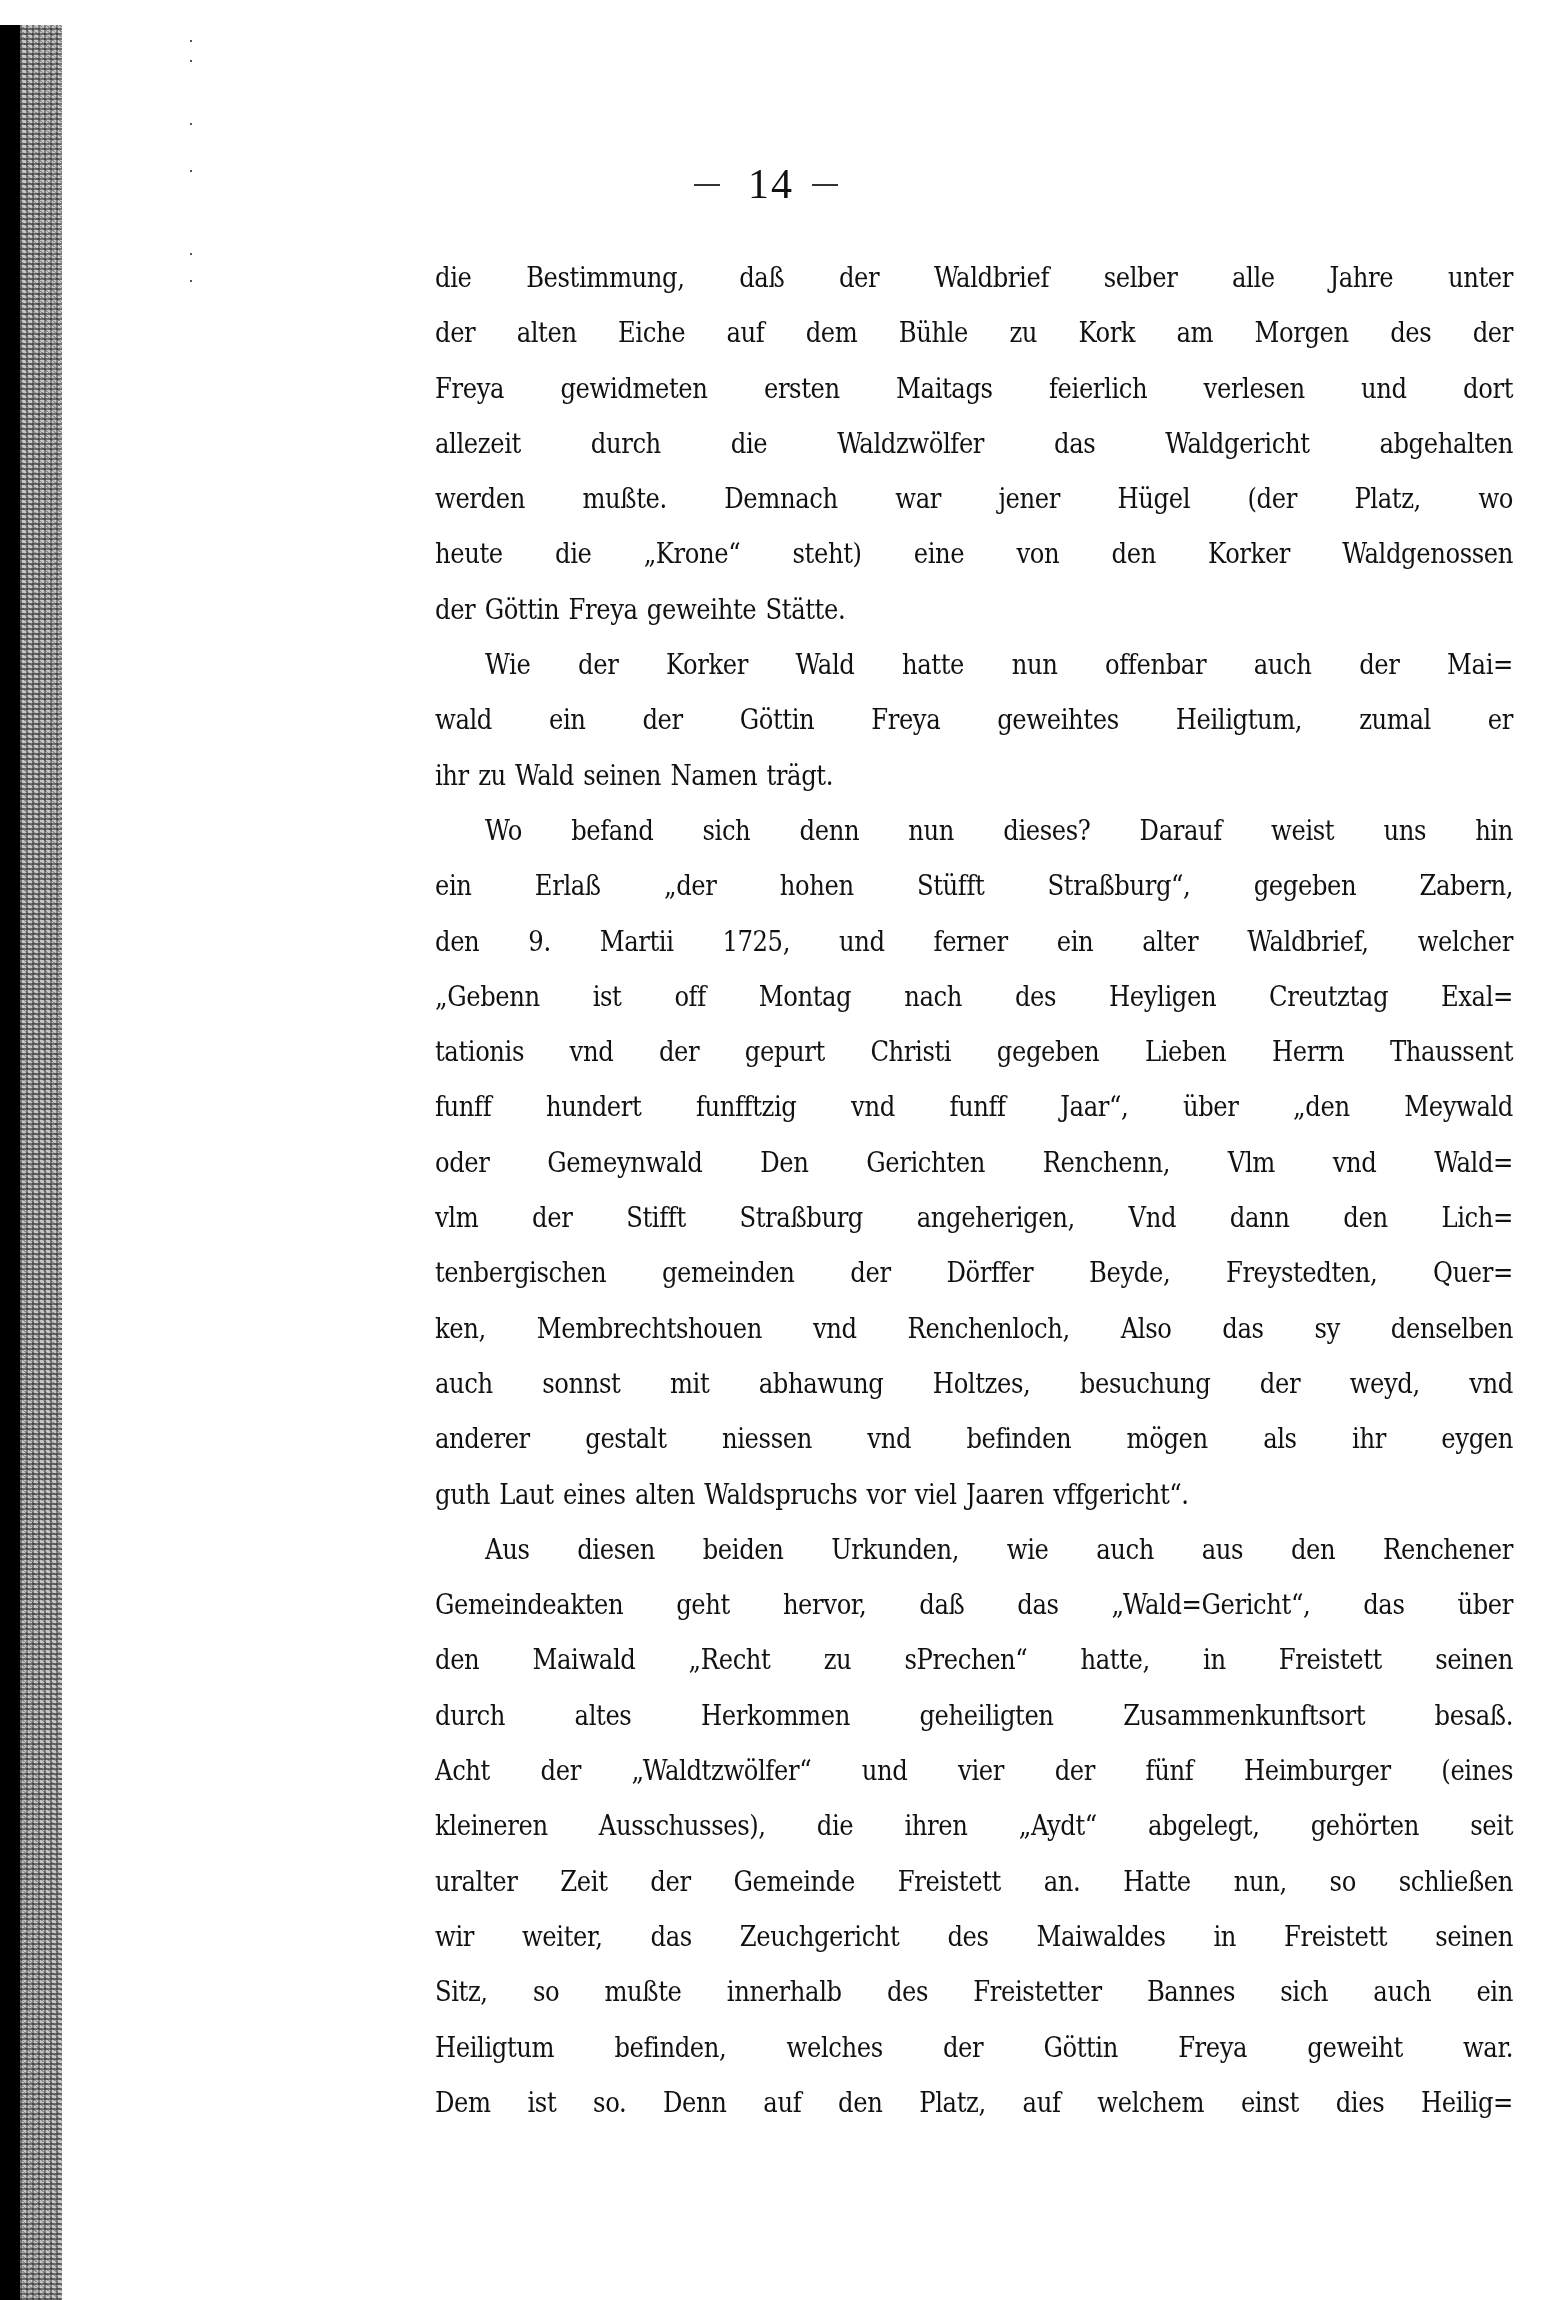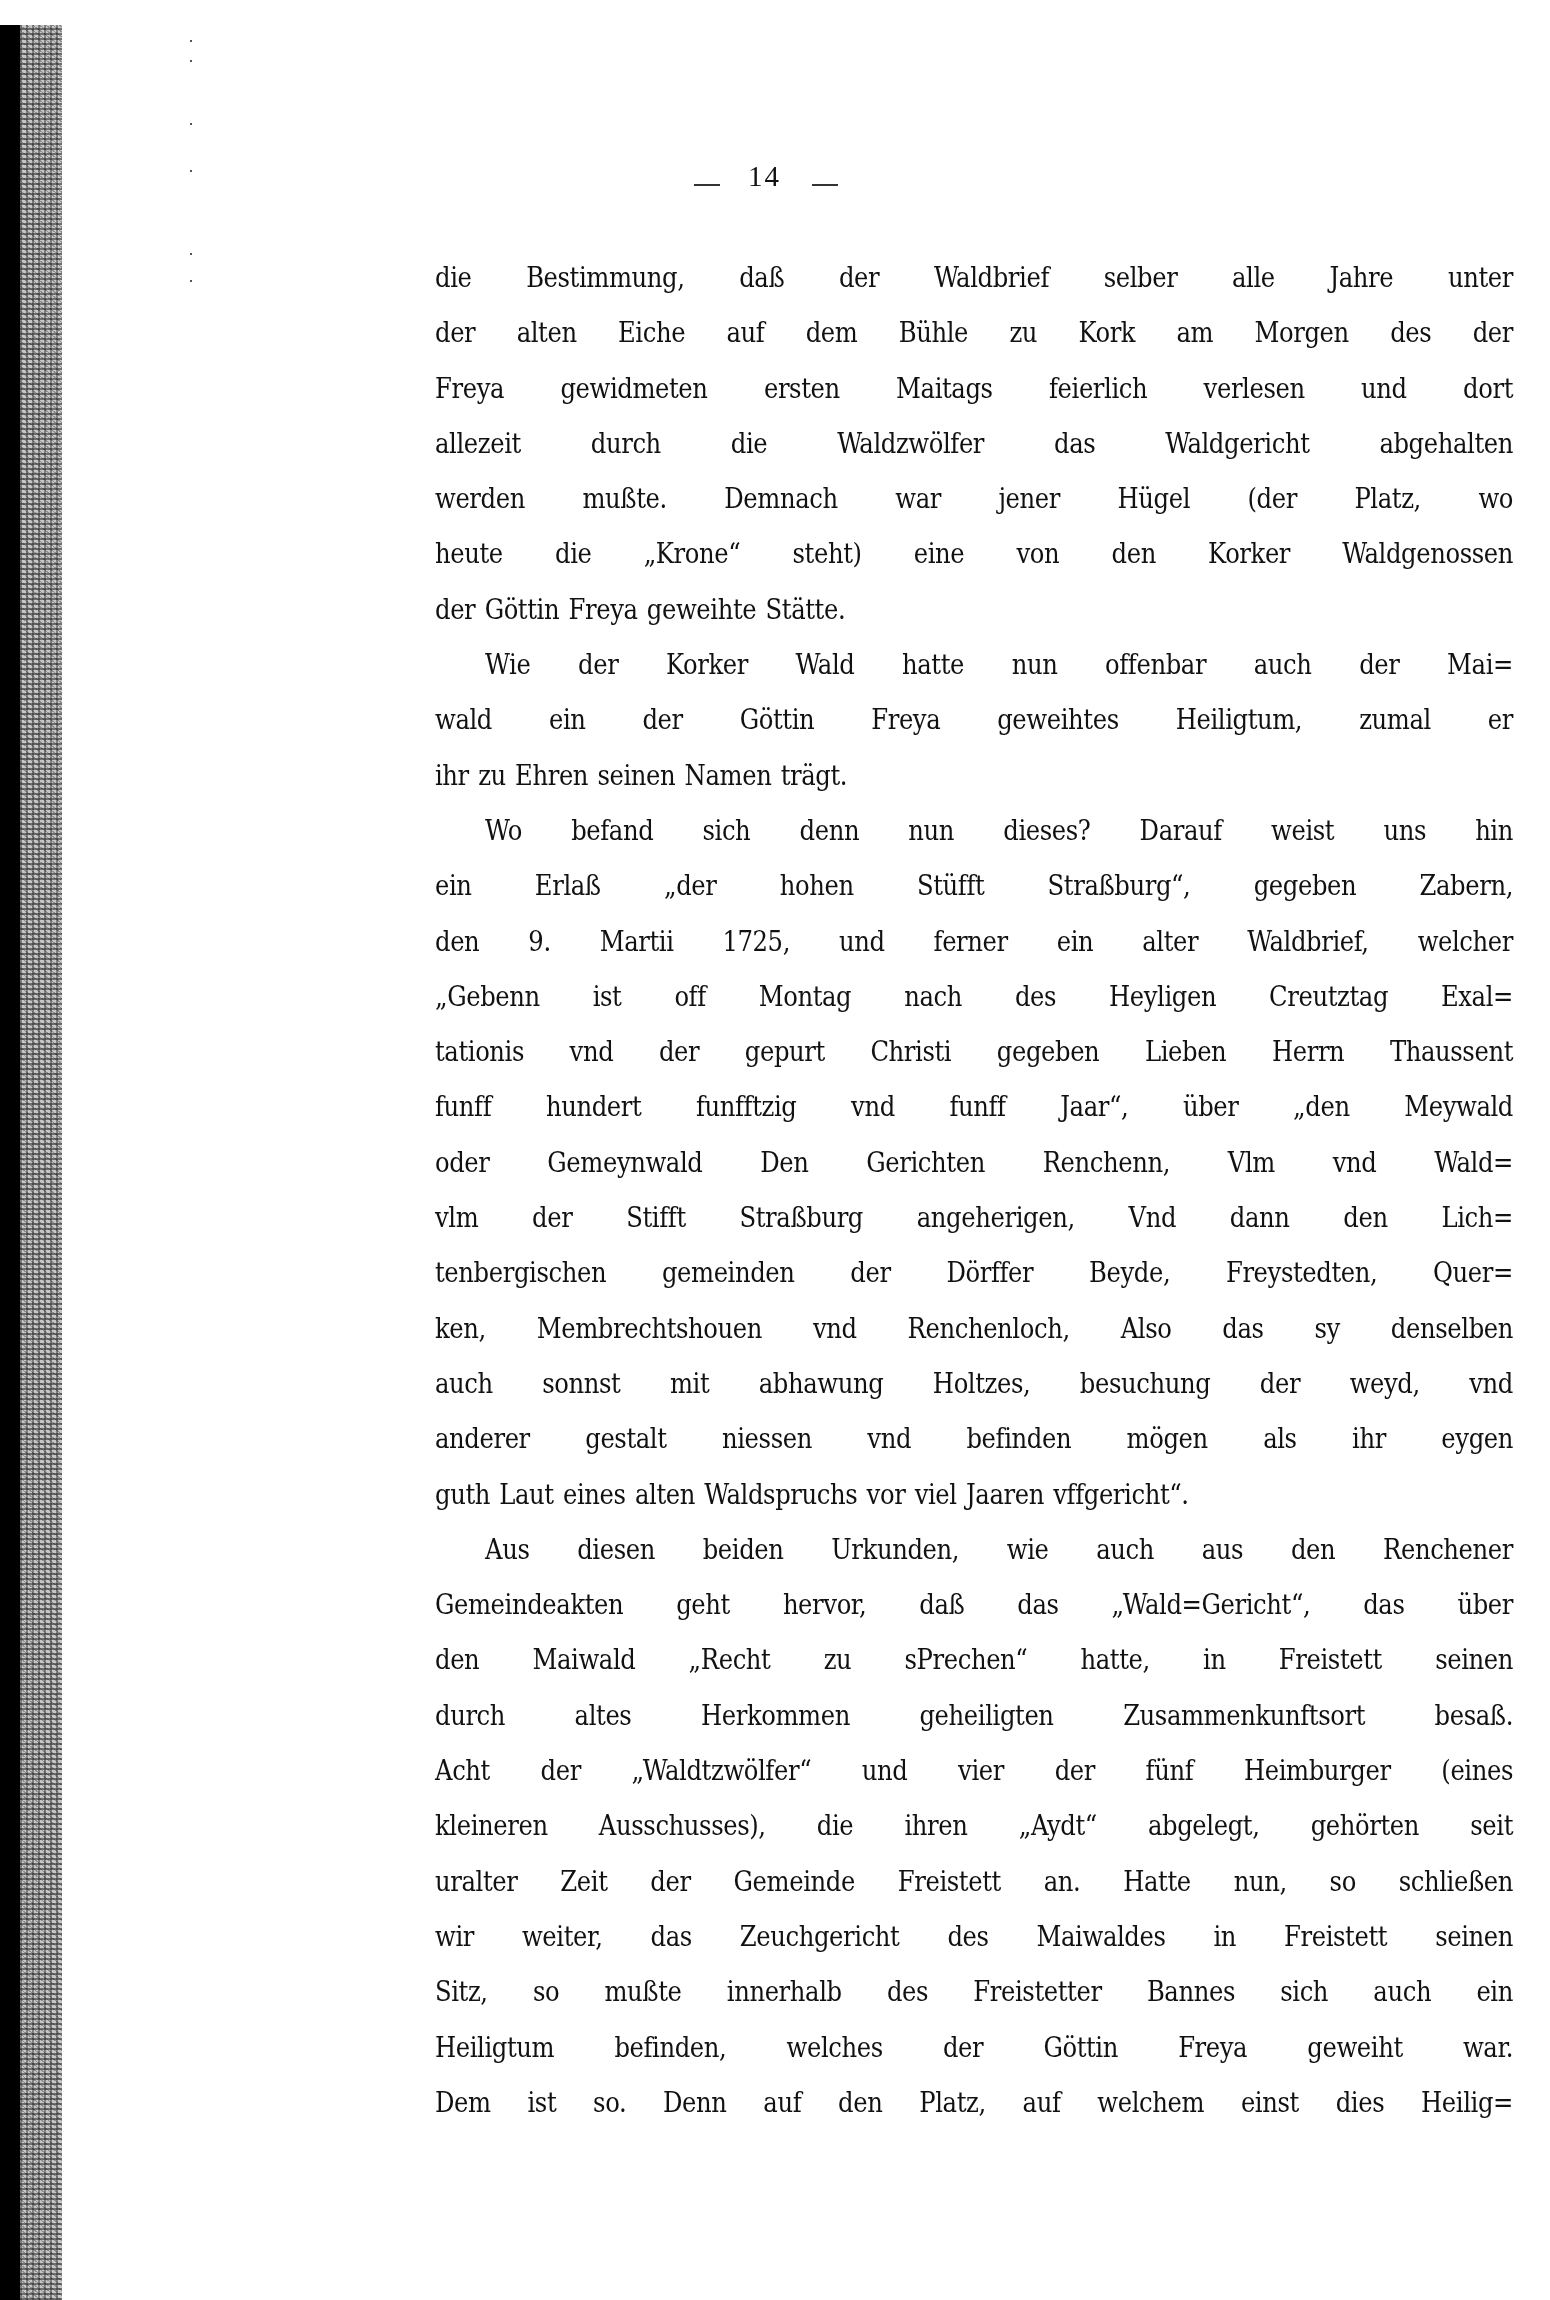--- a/index.html
+++ b/index.html
@@ -71,21 +71,21 @@
     width: 26px;
     background: #333;
   }
   .page-header .dash.left { left: 694px; }
   .page-header .dash.right { left: 812px; }
   .page-number {
     position: absolute;
     left: 748px;
     top: 2px;
     font-family: "Liberation Serif", "DejaVu Serif", serif;
-    font-size: 29px;
+    font-size: 42px;
     letter-spacing: 2px;
     color: #111;
   }
   .text-block {
     position: absolute;
     left: 435px;
     top: 250px;
     width: 1078px;
   }
   .line {
@@ -134,21 +134,21 @@
 <div class="text-block">
   <div class="line">die Bestimmung, daß der Waldbrief selber alle Jahre unter</div>
   <div class="line">der alten Eiche auf dem Bühle zu Kork am Morgen des der</div>
   <div class="line">Freya gewidmeten ersten Maitags feierlich verlesen und dort</div>
   <div class="line">allezeit durch die Waldzwölfer das Waldgericht abgehalten</div>
   <div class="line">werden mußte. Demnach war jener Hügel (der Platz, wo</div>
   <div class="line">heute die „Krone“ steht) eine von den Korker Waldgenossen</div>
   <div class="line last">der Göttin Freya geweihte Stätte.</div>
   <div class="line indent">Wie der Korker Wald hatte nun offenbar auch der Mai=</div>
   <div class="line">wald ein der Göttin Freya geweihtes Heiligtum, zumal er</div>
-  <div class="line last">ihr zu Ehren seinen Namen trägt.</div>
+  <div class="line last">ihr zu Wald seinen Namen trägt.</div>
   <div class="line indent">Wo befand sich denn nun dieses? Darauf weist uns hin</div>
   <div class="line">ein Erlaß „der hohen Stüfft Straßburg“, gegeben Zabern,</div>
   <div class="line">den 9. Martii 1725, und ferner ein alter Waldbrief, welcher</div>
   <div class="line">„Gebenn ist off Montag nach des Heyligen Creutztag Exal=</div>
   <div class="line">tationis vnd der gepurt Christi gegeben Lieben Herrn Thaussent</div>
   <div class="line">funff hundert funfftzig vnd funff Jaar“, über „den Meywald</div>
   <div class="line">oder Gemeynwald Den Gerichten Renchenn, Vlm vnd Wald=</div>
   <div class="line">vlm der Stifft Straßburg angeherigen, Vnd dann den Lich=</div>
   <div class="line">tenbergischen gemeinden der Dörffer Beyde, Freystedten, Quer=</div>
   <div class="line">ken, Membrechtshouen vnd Renchenloch, Also das sy denselben</div>

